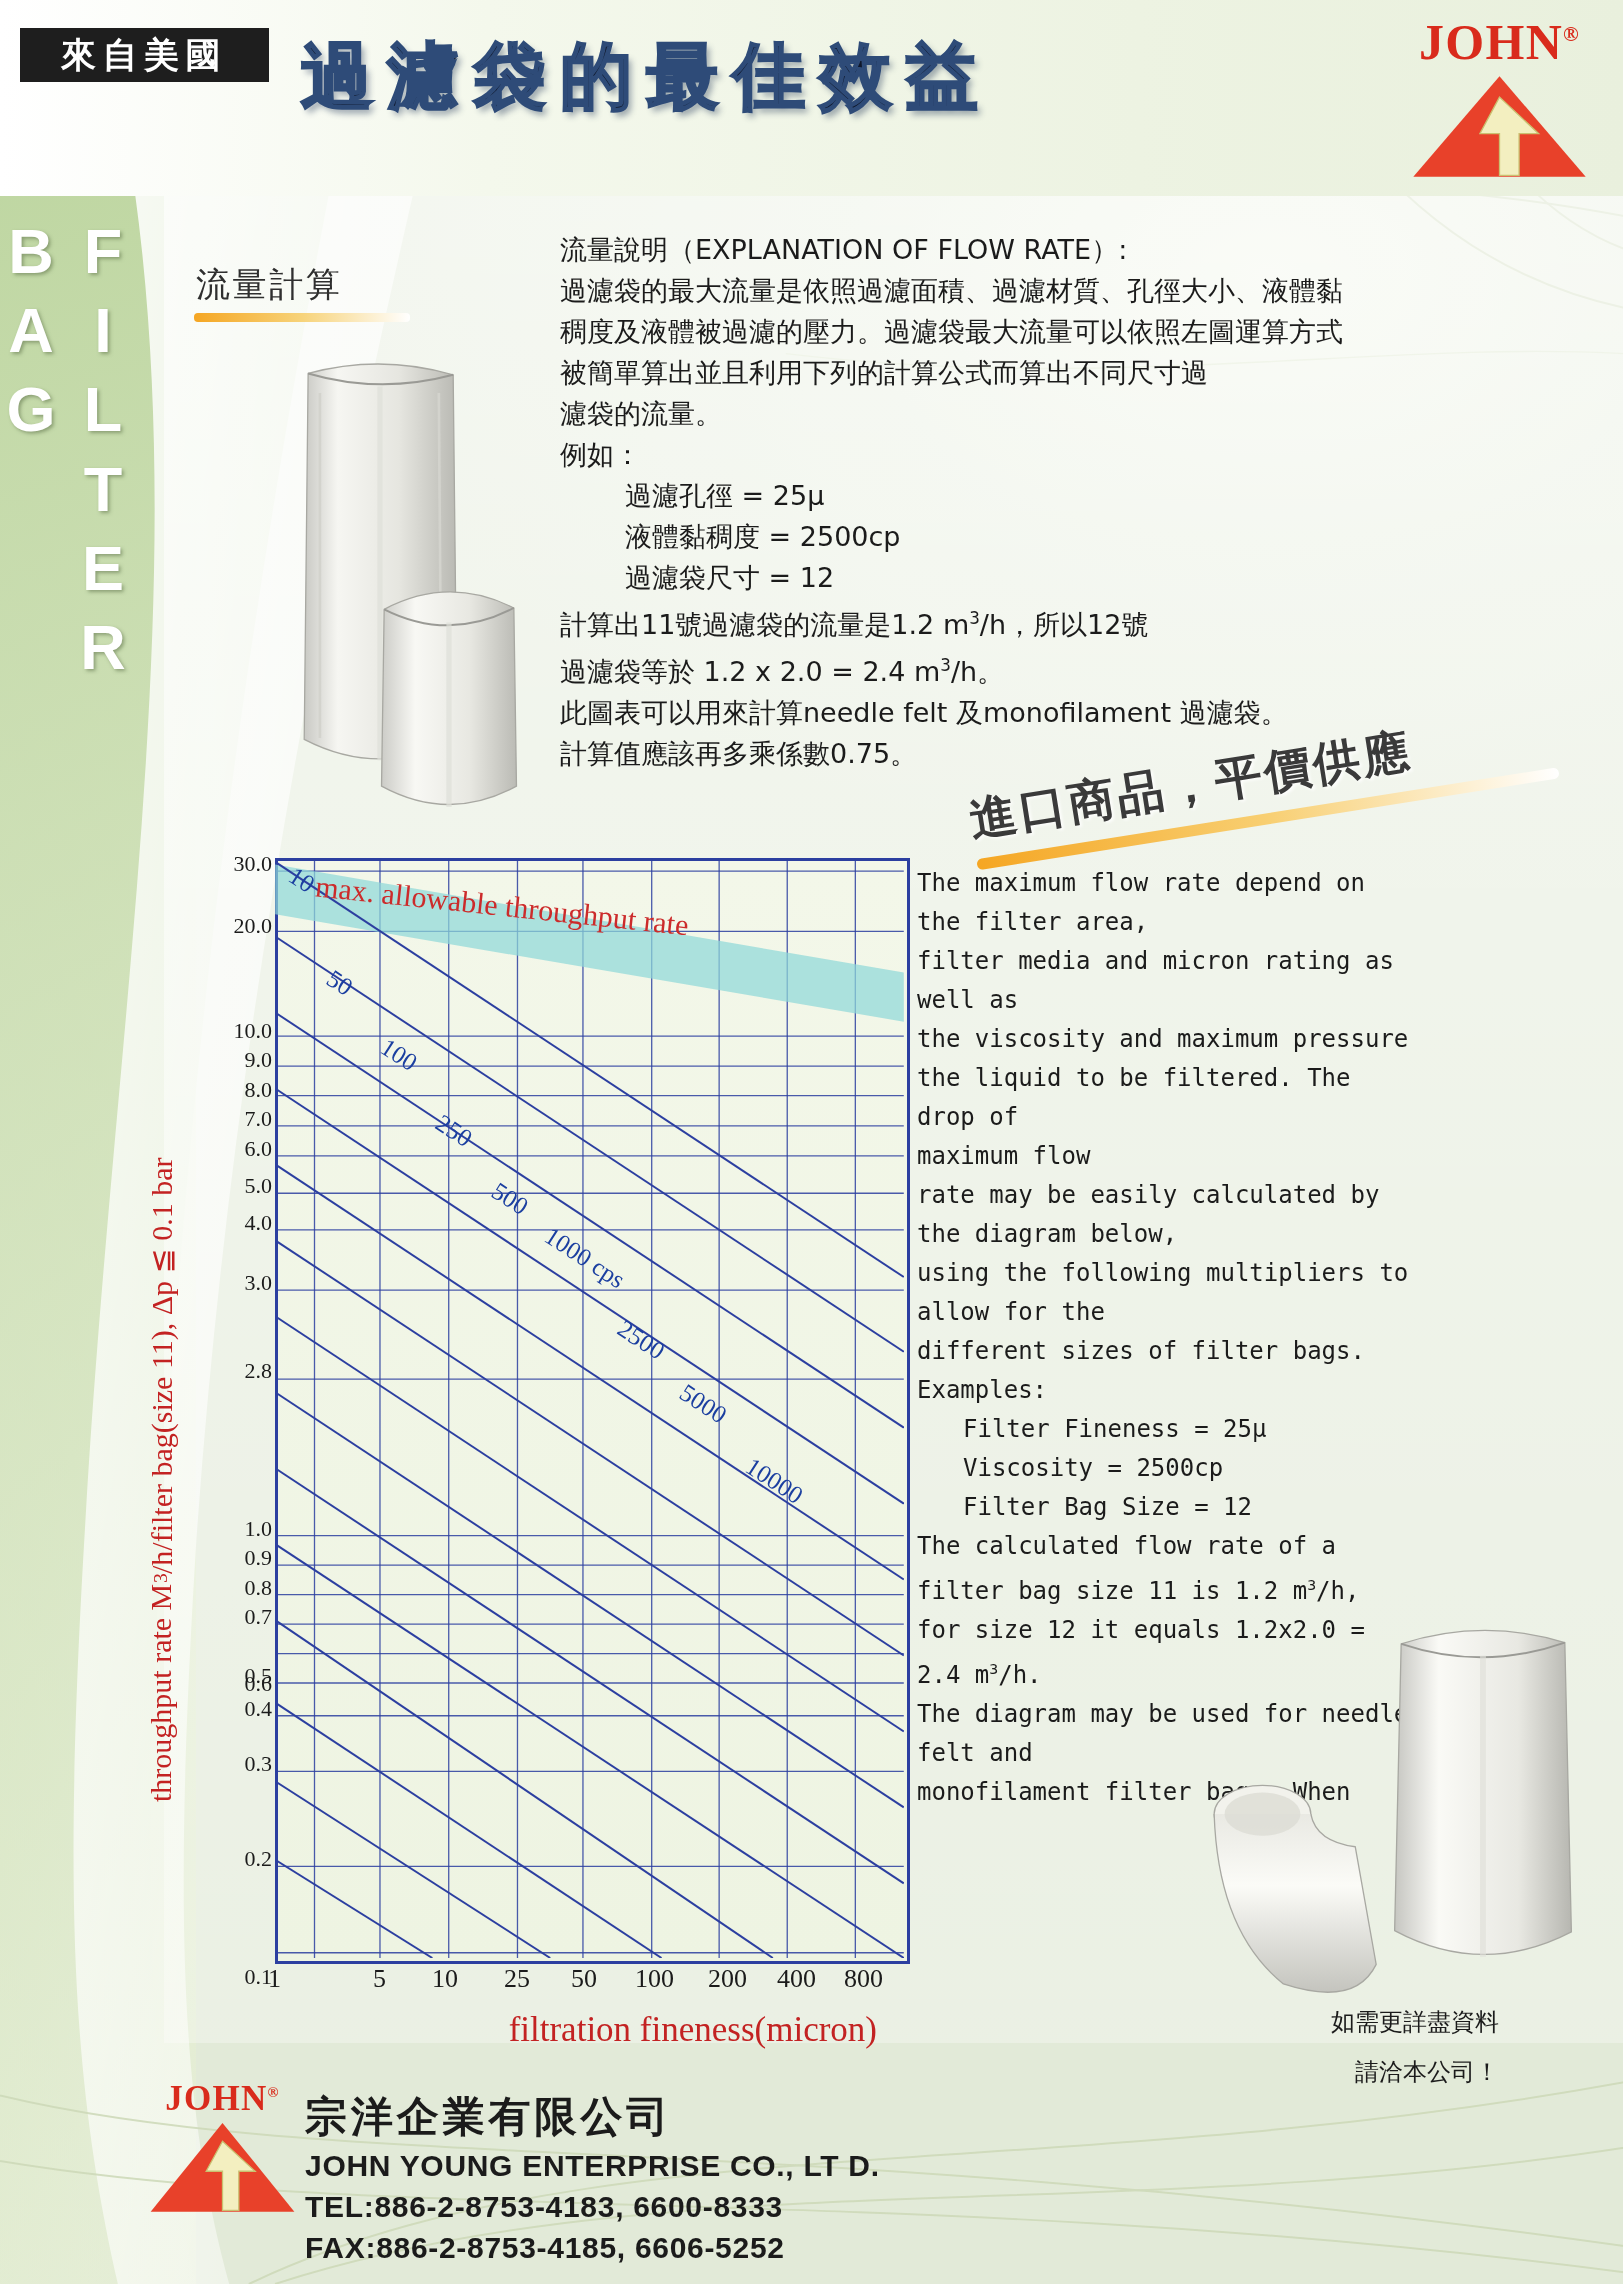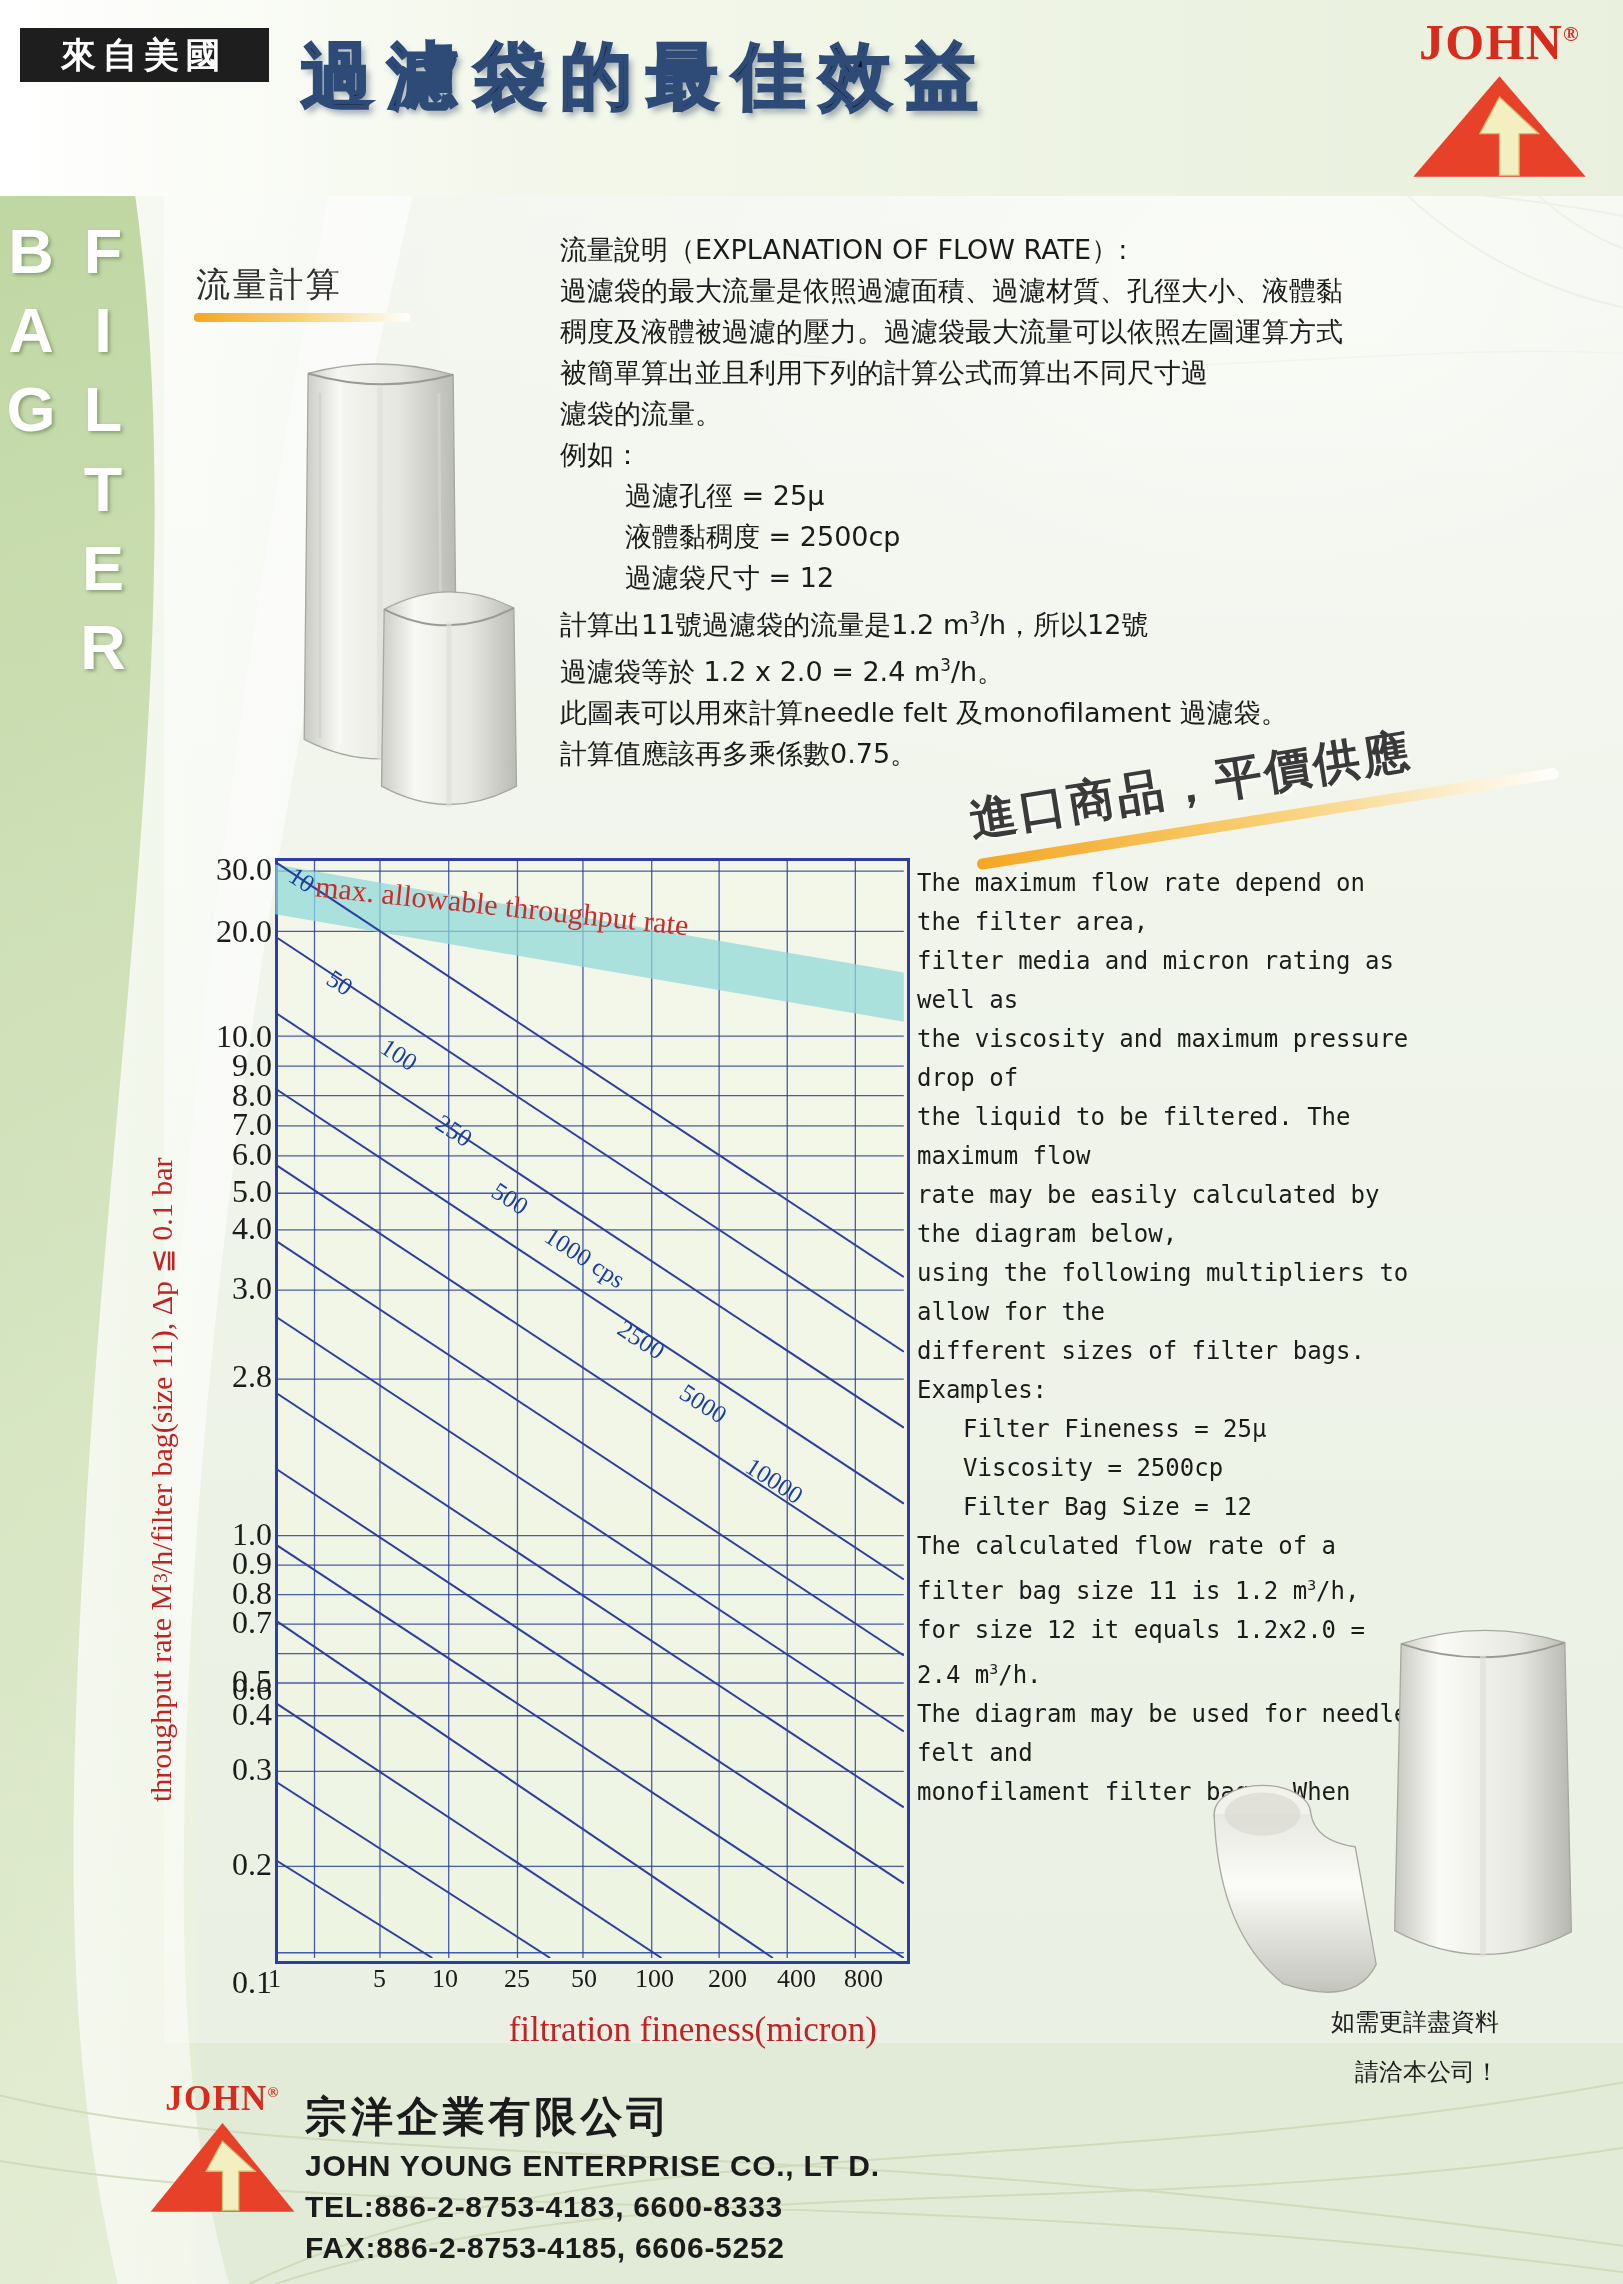--- a/index.html
+++ b/index.html
@@ -63,21 +63,21 @@
   .bag{position:absolute;}
   
   .chart-wrap{position:absolute;left:275px;top:858px;width:629px;height:1100px;}
   .chart-frame{position:absolute;left:0;top:0;width:629px;height:1100px;
     border:3.9px solid #2c3fa0;background:linear-gradient(180deg,#f3f7e9,#eef4e2);}
   .y-axis-title{position:absolute;left:138px;top:936px;width:46px;height:1087px;
     writing-mode:vertical-rl;transform:rotate(180deg);
     font-family:"Liberation Serif", serif;font-size:30px;color:#c32222;
     display:flex;align-items:center;justify-content:center;}
   .y-labels{position:absolute;left:187px;top:851px;width:85px;height:1113px;
-    font-family:"Liberation Serif", serif;font-size:32px;color:#1b1b1b;}
+    font-family:"Liberation Serif", serif;font-size:22px;color:#1b1b1b;}
   .y-labels span{position:absolute;right:0;}
   .x-labels{position:absolute;left:268px;top:1964px;width:648px;height:39px;
     font-family:"Liberation Serif", serif;font-size:26px;color:#1b1b1b;}
   .x-labels span{position:absolute;}
   .x-axis-title{position:absolute;left:288px;top:2010px;width:589px;
     font-family:"Liberation Serif", serif;font-size:35px;color:#c32222;text-align:right;}
   .band-label{position:absolute;left:314px;top:900px;width:589px;
     font-family:"Liberation Serif", serif;font-size:30px;color:#cc2b2b;
     transform:rotate(6deg);}
   .cps-lbl{position:absolute;font-family:"Liberation Serif", serif;font-size:25px;color:#1b3fa0;}
@@ -320,22 +320,22 @@
 </div>
 
 <div class="x-axis-title">filtration fineness(micron)</div>
 
 <div class="en-block">
   <div>The maximum flow rate depend on</div>
   <div>the filter area,</div>
   <div>filter media and micron rating as</div>
   <div>well as</div>
   <div>the viscosity and maximum pressure</div>
+  <div>the liquid to be filtered. The</div>
   <div>drop of</div>
-  <div>the liquid to be filtered. The</div>
   <div>maximum flow</div>
   <div>rate may be easily calculated by</div>
   <div>the diagram below,</div>
   <div>using the following multipliers to</div>
   <div>allow for the</div>
   <div>different sizes of filter bags.</div>
   <div>Examples:</div>
   <div class="ind">Filter Fineness = 25μ</div>
   <div class="ind">Viscosity = 2500cp</div>
   <div class="ind">Filter Bag Size = 12</div>

